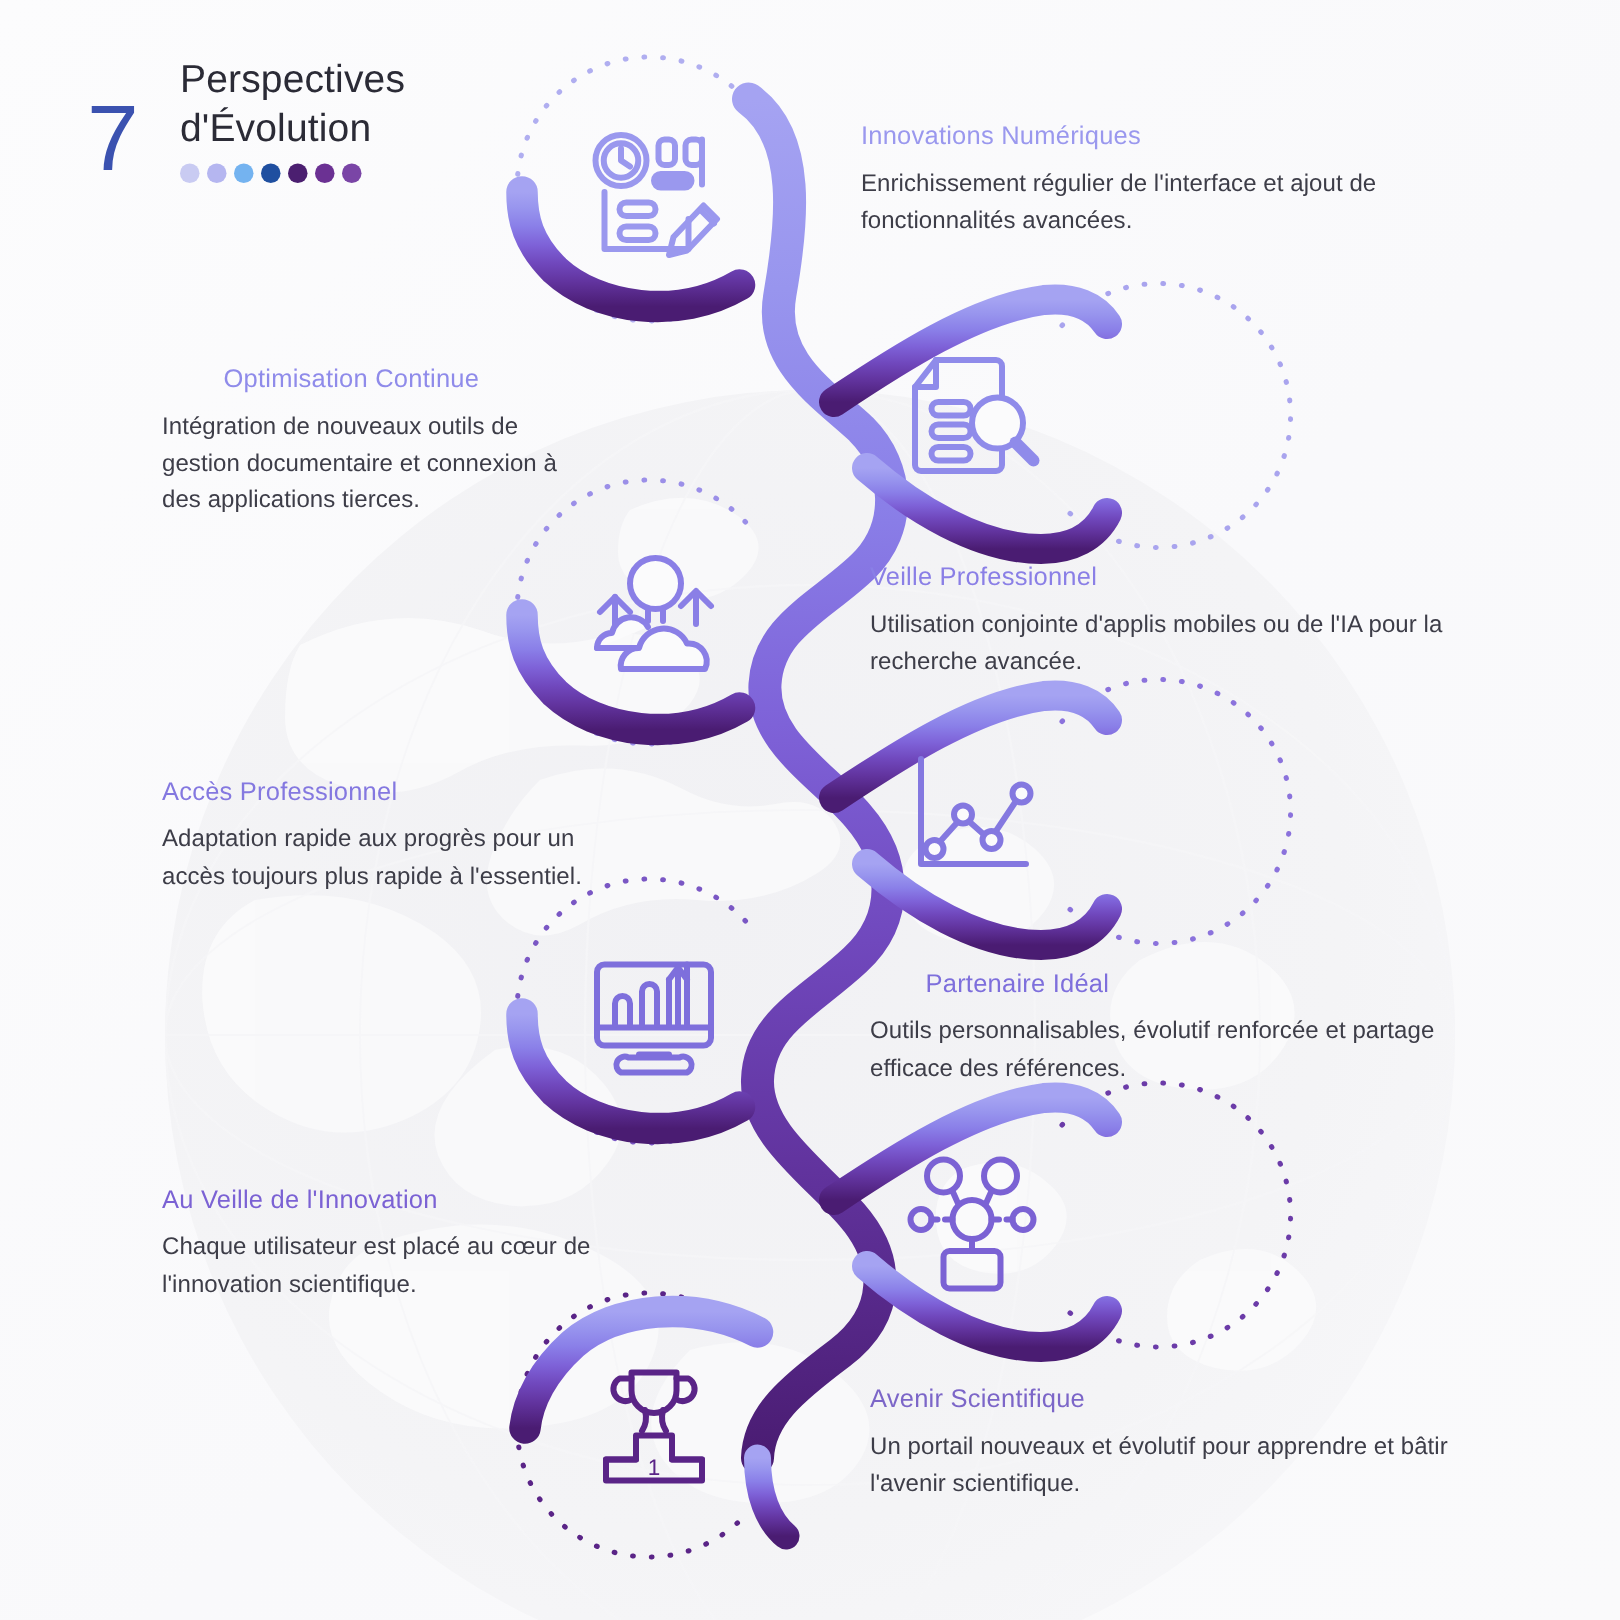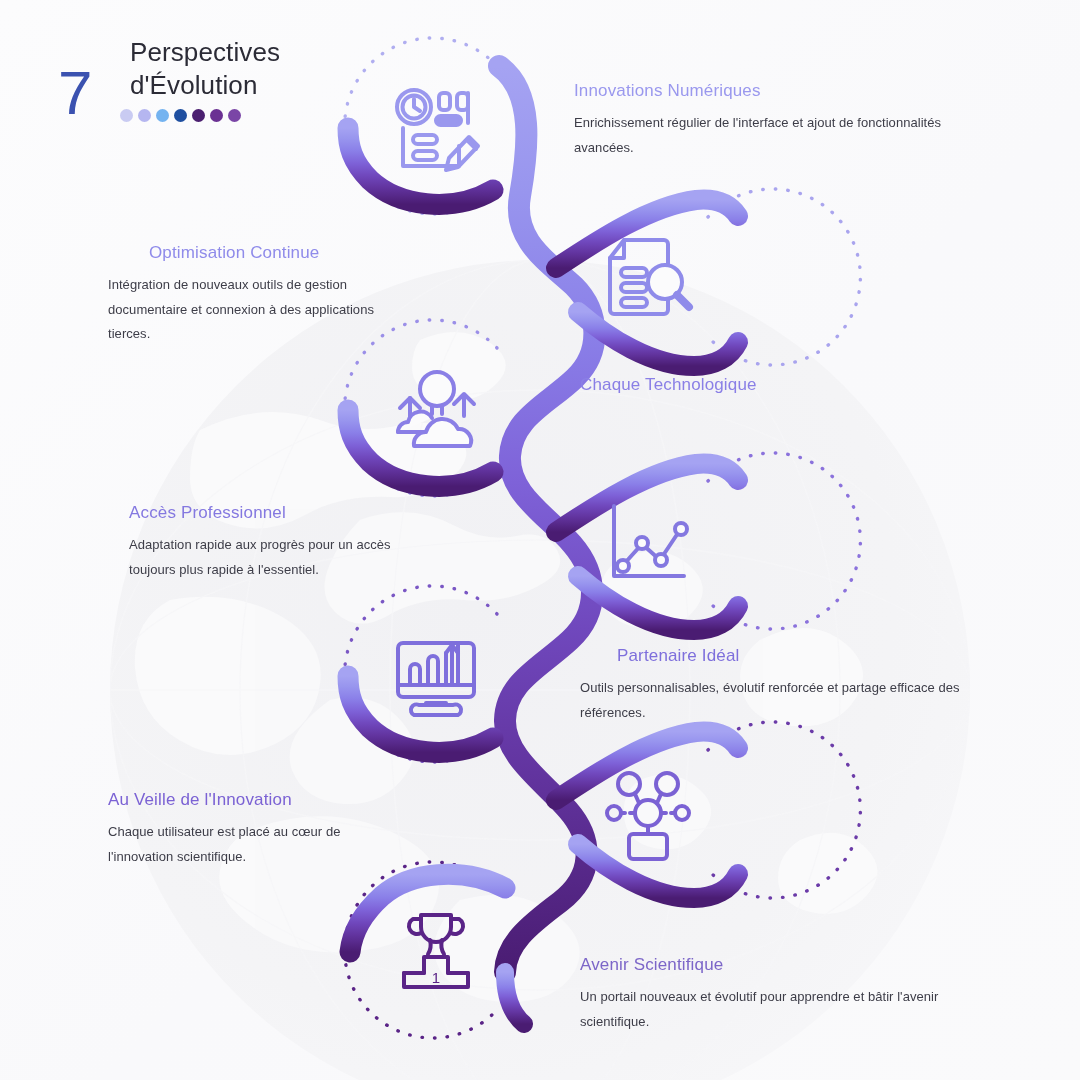--- a/index.html
+++ b/index.html
@@ -36,39 +36,38 @@
   }
   #header-titles {
     position: absolute; left: 62px; top: 0px;
   }
   .header-line {
     font-size: 26px; line-height: 33px;
     color: #2b2b36;
     font-weight: 400;
     letter-spacing: 0.1px;
     white-space: nowrap;
-    margin-left: 10px;
   }
   #dot-row {
     margin-top: 7px;
     display: flex; gap: 5px; align-items: center;
   }
   .hdot { width: 13px; height: 13px; border-radius: 50%; display: block; }
 
   
   .node-text { position: absolute; }
   .node-title {
     font-size: 17px; line-height: 26px;
     font-weight: 400;
     letter-spacing: 0.15px;
     margin-bottom: 7px;
     white-space: nowrap;
   }
   .node-body {
-    font-size: 13px; line-height: 24.5px;
+    font-size: 16px; line-height: 24.5px;
     color: #3d3d48;
     font-weight: 400;
     letter-spacing: 0.05px;
   }
 
   
   #vine-layer {
     position: absolute; left: 0; top: 0;
     width: 1080px; height: 1080px;
     pointer-events: none;
@@ -301,33 +300,34 @@
   <div id="text-blocks">
       <div class="node-text" style="left: 574px; top: 78px; width: 400px;">
         <div class="node-title" style="color: rgb(154, 152, 238);">Innovations Numériques</div>
         <div class="node-body">Enrichissement régulier de l'interface et ajout de fonctionnalités avancées.</div>
       </div>
       <div class="node-text" style="left: 108px; top: 240px; width: 280px;">
         <div class="node-title" style="color: rgb(143, 139, 234); margin-left: 41px;">Optimisation Continue</div>
         <div class="node-body">Intégration de nouveaux outils de gestion documentaire et connexion à des applications tierces.</div>
       </div>
       <div class="node-text" style="left: 580px; top: 372px; width: 400px;">
-        <div class="node-title" style="color: rgb(138, 127, 230);">Chaque Technologique</div>
-      </div>
-      <div class="node-text" style="left: 108px; top: 500px; width: 280px; margin-left: 21px;">
+        <div class="node-title" style="color: rgb(138, 127, 230);">Veille Professionnel</div>
+        <div class="node-body">Utilisation conjointe d'applis mobiles ou de l'IA pour la recherche avancée.</div>
+      </div>
+      <div class="node-text" style="left: 108px; top: 515px; width: 280px;">
         <div class="node-title" style="color: rgb(132, 120, 224);">Accès Professionnel</div>
         <div class="node-body">Adaptation rapide aux progrès pour un accès toujours plus rapide à l'essentiel.</div>
       </div>
       <div class="node-text" style="left: 580px; top: 643px; width: 400px;">
         <div class="node-title" style="color: rgb(126, 111, 220); margin-left: 37px;">Partenaire Idéal</div>
         <div class="node-body">Outils personnalisables, évolutif renforcée et partage efficace des références.</div>
       </div>
       <div class="node-text" style="left: 108px; top: 787px; width: 290px;">
         <div class="node-title" style="color: rgb(123, 98, 212);">Au Veille de l'Innovation</div>
         <div class="node-body">Chaque utilisateur est placé au cœur de l'innovation scientifique.</div>
       </div>
-      <div class="node-text" style="left: 580px; top: 952px; width: 400px;">
+      <div class="node-text" style="left: 580px; top: 920px; width: 400px;">
         <div class="node-title" style="color: rgb(124, 102, 200);">Avenir Scientifique</div>
         <div class="node-body">Un portail nouveaux et évolutif pour apprendre et bâtir l'avenir scientifique.</div>
       </div>
     </div>
 
 </div>
 
 </body></html>

